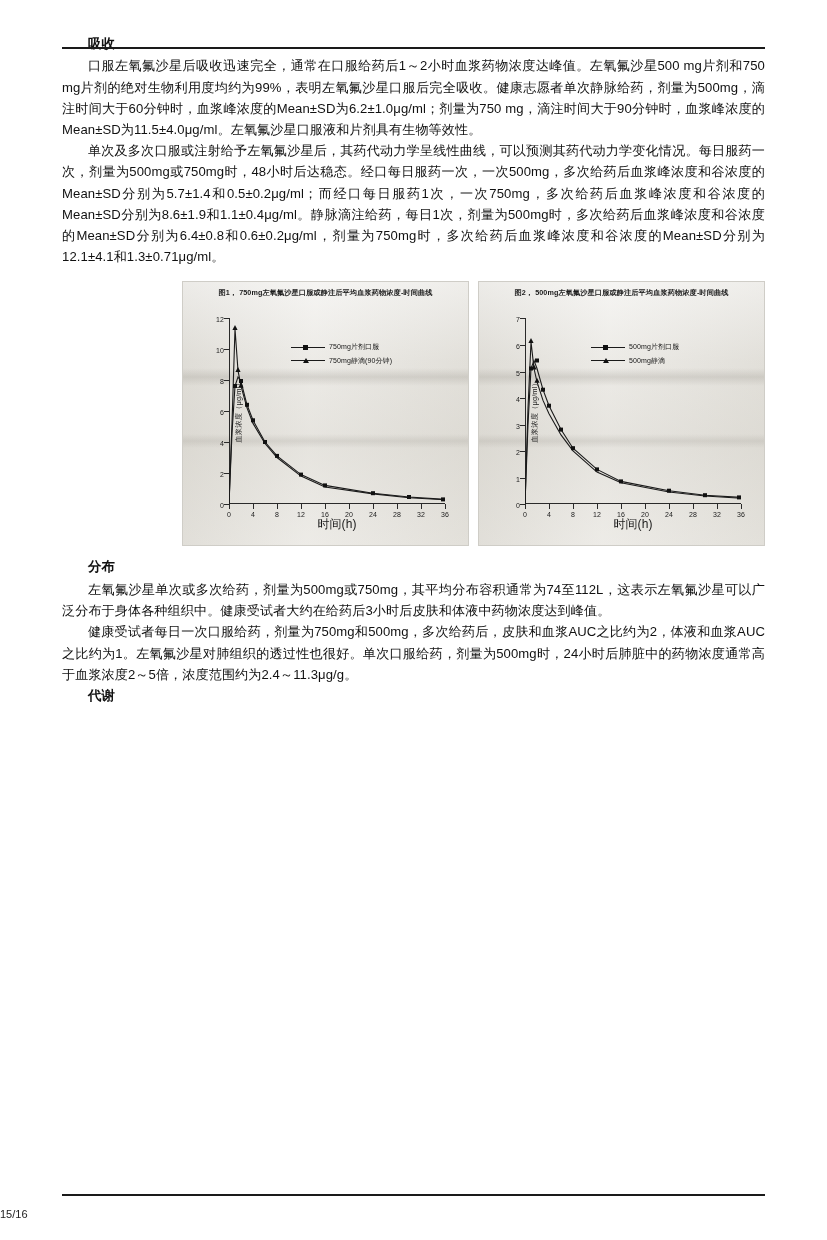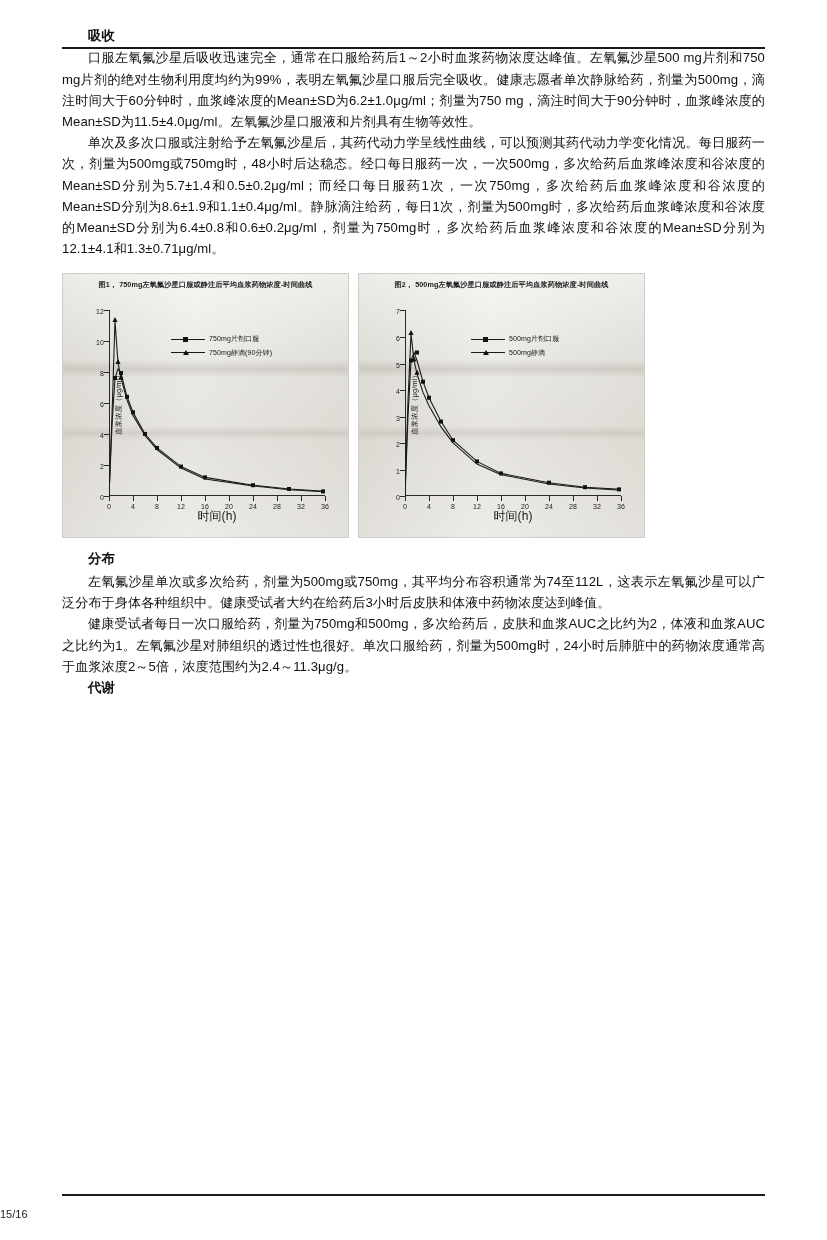--- a/index.html
+++ b/index.html
@@ -9,21 +9,21 @@
     height: 1240px;
     background: #ffffff;
     font-family: "Liberation Sans", sans-serif;
     color: #111;
     position: relative;
   }
   .page {
     width: 827px;
     height: 1240px;
     position: relative;
-    padding: 0 62px;
+    padding: 8px 62px;
   }
   .rule-top {
     position: absolute;
     left: 62px; right: 62px;
     top: 47px;
     border-top: 2px solid #1a1a1a;
   }
   .rule-bottom {
     position: absolute;
     left: 62px; right: 62px;
@@ -44,21 +44,21 @@
     padding-left: 26px;
     line-height: 1.6;
   }
   p.para {
     margin: 0;
     text-indent: 26px;
   }
   .figures {
     margin: 14px 0 10px 0;
     display: flex;
-    justify-content: flex-start;
+    justify-content: flex-end;
     gap: 9px;
   }
   .fig {
     width: 287px;
     height: 265px;
     background: #e9e7e2;
     position: relative;
     border: 1px solid #cfcdc7;
     overflow: hidden;
   }

